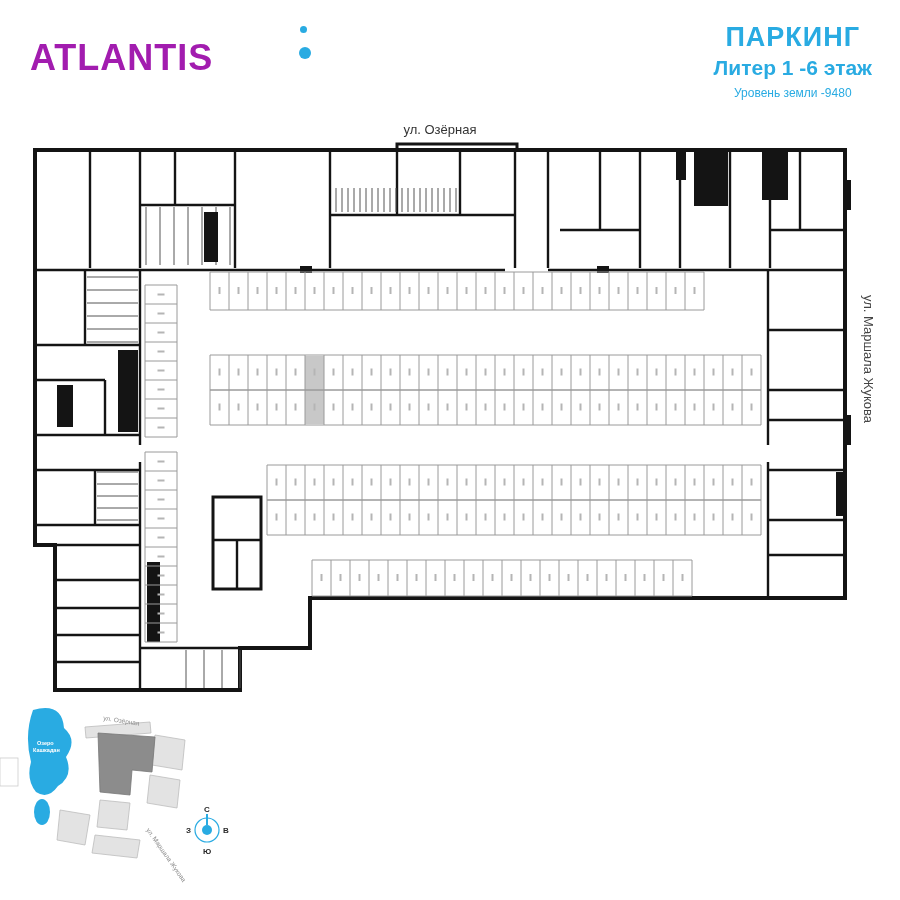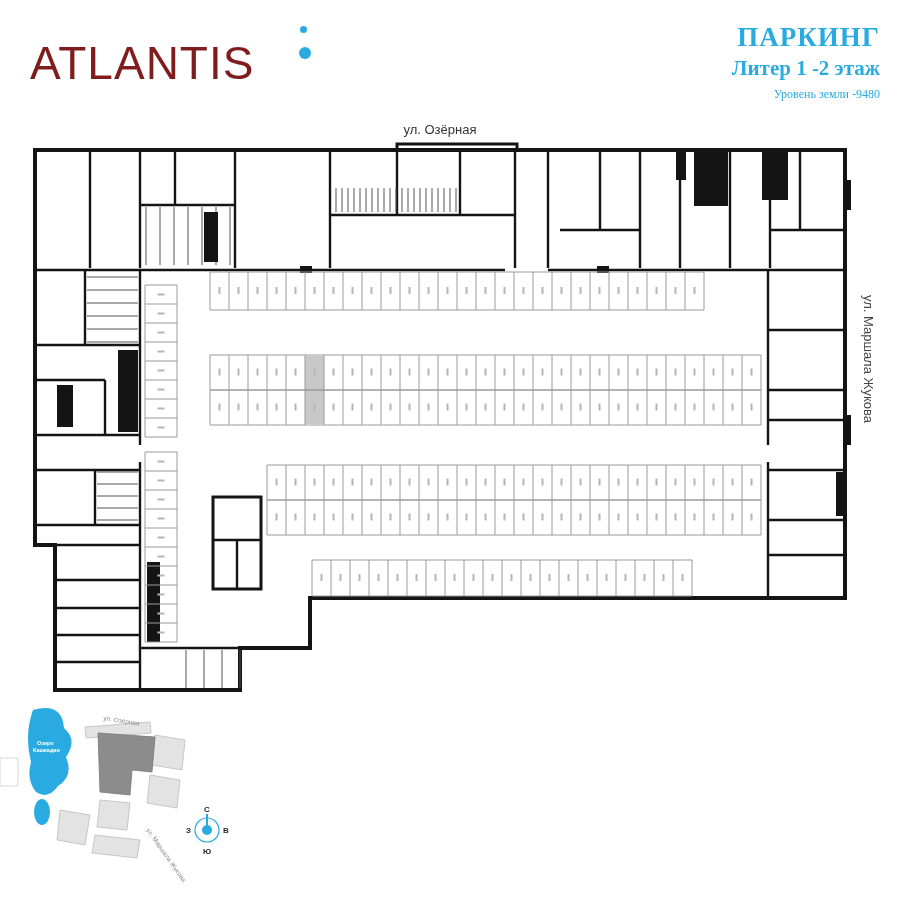--- a/index.html
+++ b/index.html
@@ -1,25 +1,25 @@
 <!DOCTYPE html>
 <html style="--accent: #29abe2; --wall: #141414;"><head>
 <meta charset="utf-8">
 <style>
   :root{ --accent:#29abe2; --wall:#141414; }
   html,body{margin:0;padding:0;background:#fff;}
   .page{position:relative;width:900px;height:900px;background:#fff;overflow:hidden;
         font-family:"Liberation Sans",sans-serif;}
   
-  .logo{position:absolute;left:30px;top:40px;font-size:46px;font-weight:400;
-        letter-spacing:1px;color:#7f1d1d;line-height:1;}
+  .logo{position:absolute;left:30px;top:40px;font-size:36px;font-weight:700;
+        letter-spacing:1px;color:#a21caf;line-height:1;}
   .logo-dot{position:absolute;border-radius:50%;background:var(--accent);}
   .dot-small{left:300px;top:26px;width:7px;height:7px;}
   .dot-big{left:299px;top:47px;width:12px;height:12px;}
-  .title-block{position:absolute;right:20px;top:22px;text-align:right;color:var(--accent);font-family:Liberation Serif, serif;}
+  .title-block{position:absolute;right:28px;top:22px;text-align:center;color:var(--accent);}
   .title{font-size:27px;font-weight:bold;letter-spacing:1px;}
   .subtitle{font-size:21px;font-weight:bold;margin-top:3px;}
   .level{font-size:12px;margin-top:6px;font-weight:normal;}
   
   .street-top{position:absolute;left:0;top:122px;width:880px;text-align:center;
               font-size:13px;color:#333;}
   .street-right{position:absolute;left:876px;top:295px;transform:rotate(90deg);
                 transform-origin:0 0;font-size:13px;color:#444;white-space:nowrap;}
   
   .plan-svg{position:absolute;left:0;top:0;width:900px;height:900px;}
@@ -32,21 +32,21 @@
 <body>
 
 <div class="page">
 
   <div class="logo">ATLANTIS</div>
   <div class="logo-dot dot-small"></div>
   <div class="logo-dot dot-big"></div>
 
   <div class="title-block">
     <div class="title">ПАРКИНГ</div>
-    <div class="subtitle">Литер 1  -2 этаж</div>
+    <div class="subtitle">Литер 1  -6 этаж</div>
     <div class="level">Уровень земли -9480</div>
   </div>
 
   <div class="street-top">ул. Озёрная</div>
   <div class="street-right">ул. Маршала Жукова</div>
 
   <svg class="plan-svg" viewBox="0 0 900 900">
 
     <g>
       <rect class="stall-highlight" x="305" y="356" width="19" height="68"></rect>

